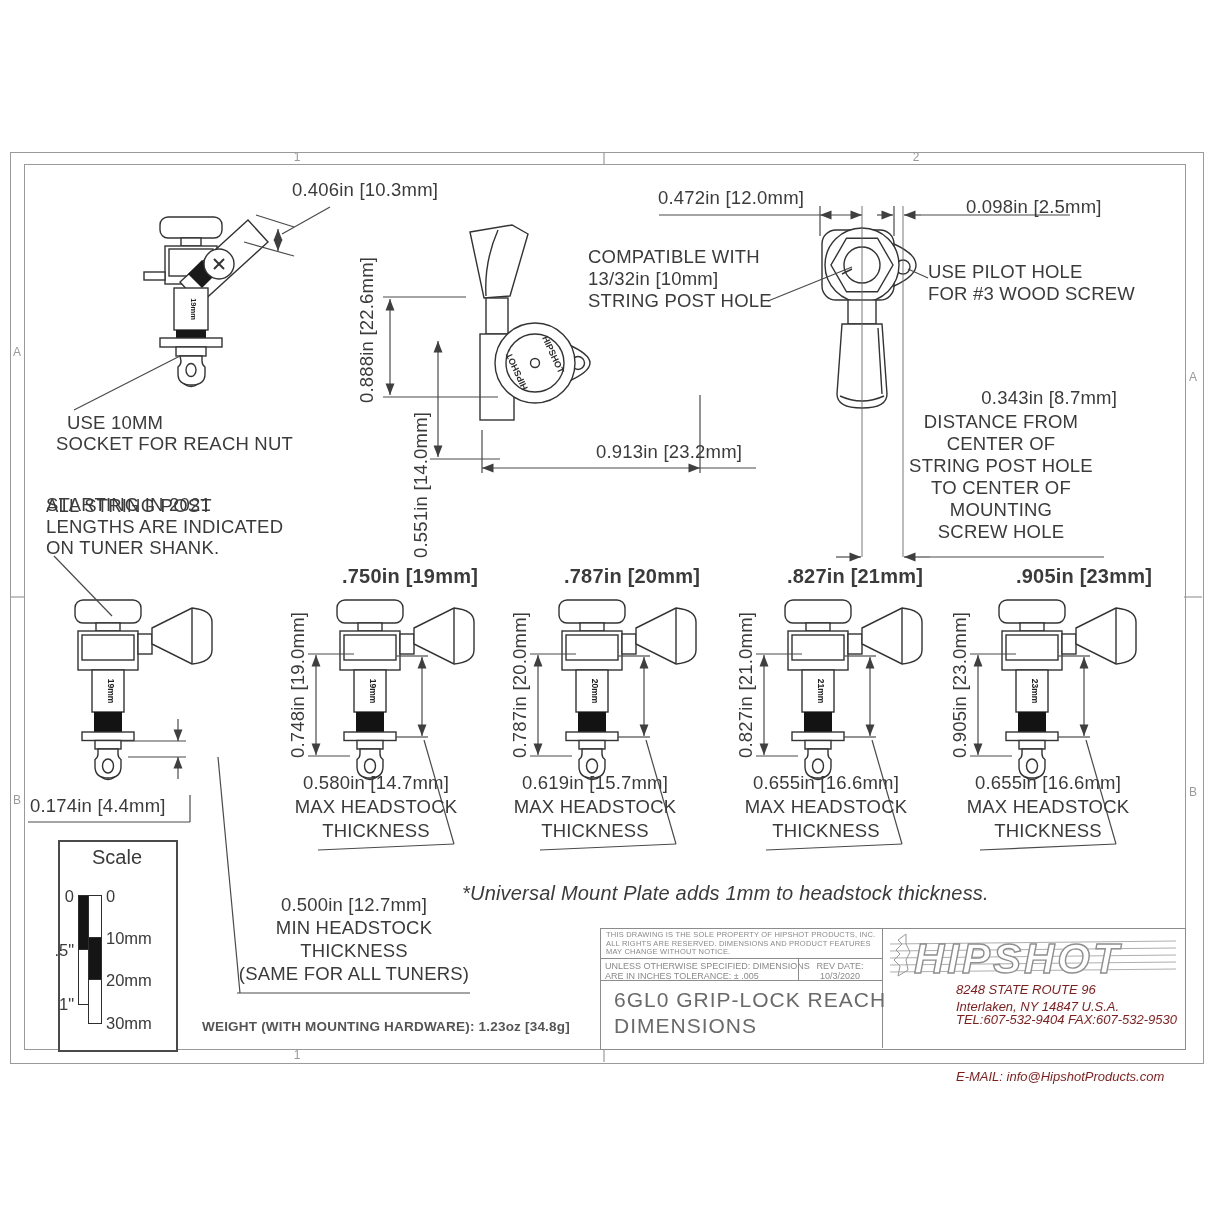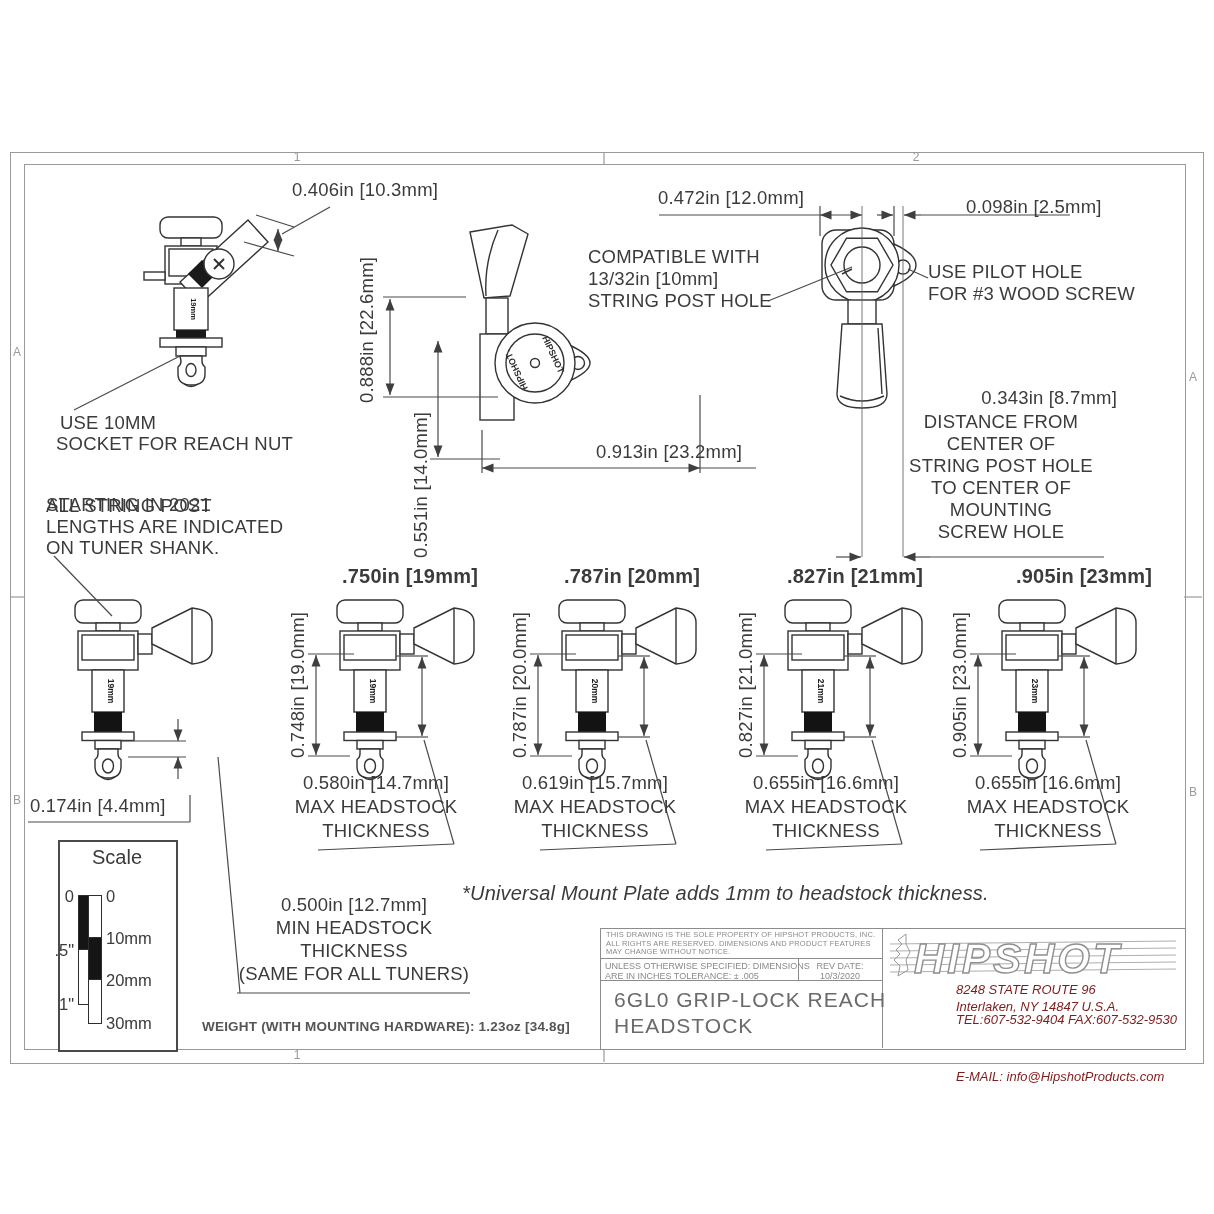--- a/index.html
+++ b/index.html
@@ -277,21 +277,21 @@
     <line x1="970" y1="756" x2="1012" y2="756"></line>
     <line x1="1084" y1="657" x2="1084" y2="736" marker-start="url(#ar)" marker-end="url(#ar)"></line>
     <line x1="1058" y1="656" x2="1090" y2="656"></line>
     <line x1="1058" y1="737" x2="1090" y2="737"></line>
     <line x1="980" y1="850" x2="1116" y2="844"></line>
     <line x1="1116" y1="844" x2="1086" y2="740"></line>
   </g>
 </svg>
 
 <div class="t" style="left:292px;top:179px;">0.406in [10.3mm]</div>
-<div class="t" style="left:60px;top:412px;">USE 10MM</div>
+<div class="t" style="left:67px;top:412px;">USE 10MM</div>
 <div class="t" style="left:56px;top:433px;">SOCKET FOR REACH NUT</div>
 
 <div class="t" style="left:46px;top:474px;margin-top:20px;">STARTING IN 2021</div>
 <div class="t" style="left:46px;top:495px;text-align:center;">ALL STRING POST</div>
 <div class="t" style="left:46px;top:516px;">LENGTHS ARE INDICATED</div>
 <div class="t" style="left:46px;top:537px;">ON TUNER SHANK.</div>
 
 <div class="v" style="left:356px;top:247px;height:166px;">0.888in [22.6mm]</div>
 <div class="v" style="left:410px;top:408px;height:154px;">0.551in [14.0mm]</div>
 <div class="t" style="left:596px;top:441px;">0.913in [23.2mm]</div>
@@ -364,21 +364,21 @@
 <div class="tb-line" style="left:600px;top:980px;width:282px;height:1px;"></div>
 <div class="tb-line" style="left:798px;top:958px;width:1px;height:22px;"></div>
 <div class="tb-line" style="left:882px;top:928px;width:1px;height:120px;"></div>
 
 <div class="tb-text" style="left:606px;top:931px;width:272px;font-size:7.5px;line-height:8.5px;letter-spacing:.2px;">THIS DRAWING IS THE SOLE PROPERTY OF HIPSHOT PRODUCTS, INC. ALL RIGHTS ARE RESERVED. DIMENSIONS AND PRODUCT FEATURES MAY CHANGE WITHOUT NOTICE.</div>
 <div class="tb-text" style="left:605px;top:961px;font-size:9px;white-space:nowrap;">UNLESS OTHERWISE SPECIFIED: DIMENSIONS</div>
 <div class="tb-text" style="left:605px;top:970.5px;font-size:9px;white-space:nowrap;">ARE IN INCHES TOLERANCE:  ± .005</div>
 <div class="tb-text c" style="left:800px;top:961px;width:80px;font-size:9px;">REV DATE:</div>
 <div class="tb-text c" style="left:800px;top:970.5px;width:80px;font-size:9px;">10/3/2020</div>
 <div class="tb-text" style="left:614px;top:988px;font-size:21px;letter-spacing:1px;color:#6a6a6a;white-space:nowrap;">6GL0 GRIP-LOCK REACH</div>
-<div class="tb-text" style="left:614px;top:1014px;font-size:21px;letter-spacing:1px;color:#6a6a6a;white-space:nowrap;">HEADSTOCK</div>
+<div class="tb-text" style="left:614px;top:1014px;font-size:21px;letter-spacing:1px;color:#6a6a6a;white-space:nowrap;">DIMENSIONS</div>
 
 <svg style="left:888px;top:930px;" width="290" height="52" viewBox="0 0 290 52">
   <g stroke="#a5a5a5" stroke-width="0.9">
     <line x1="2" y1="14" x2="288" y2="11"></line>
     <line x1="2" y1="21" x2="288" y2="18"></line>
     <line x1="2" y1="28" x2="288" y2="25"></line>
     <line x1="2" y1="35" x2="288" y2="32"></line>
     <line x1="2" y1="42" x2="288" y2="39"></line>
   </g>
   <path d="M18,4 L10,10 L14,14 L8,20 L12,24 L6,30 L12,36 L10,46 L20,40 L18,30 L22,22 L18,14 Z" fill="none" stroke="#999" stroke-width="1"></path>

